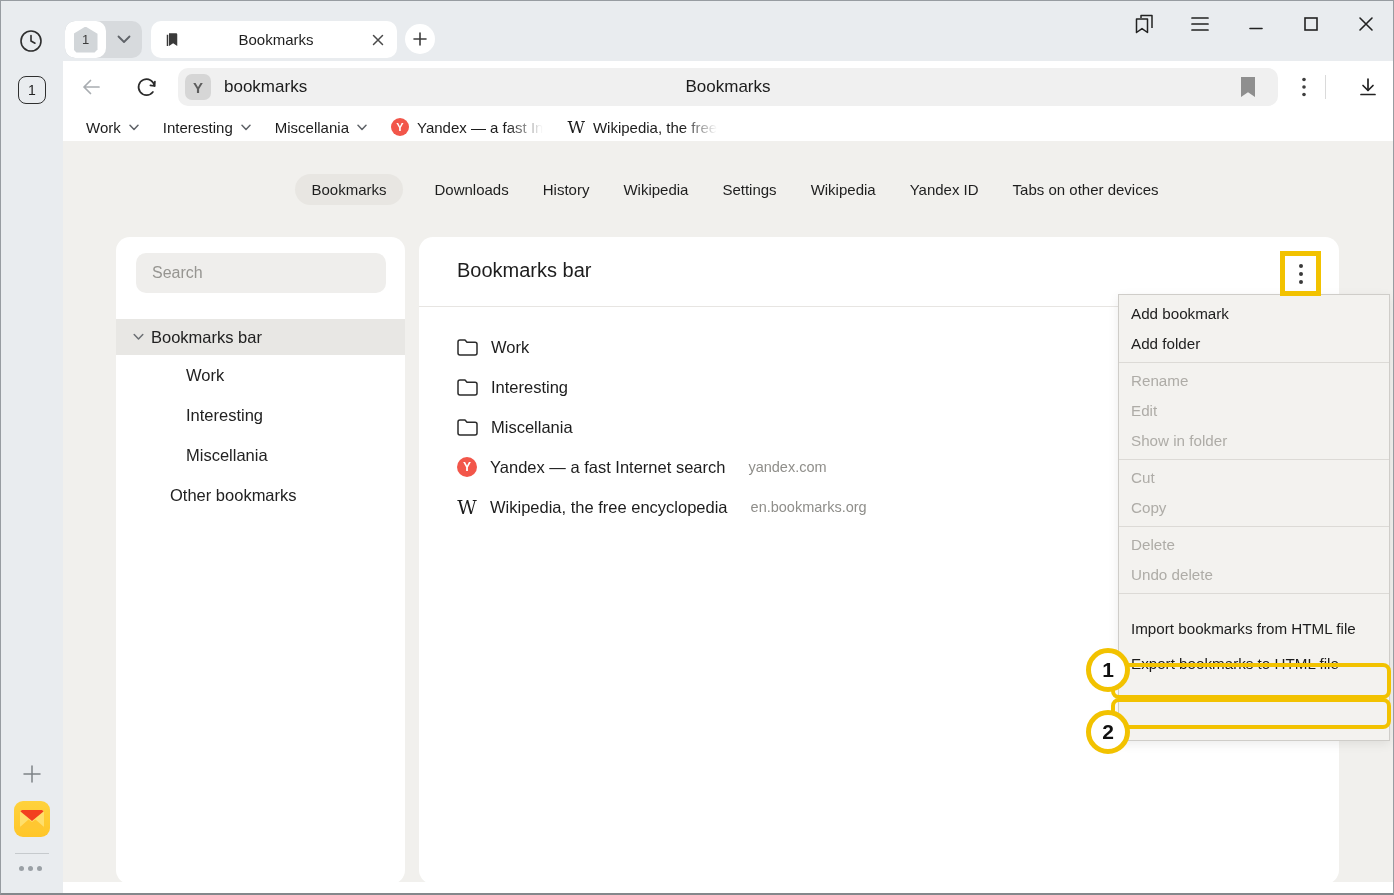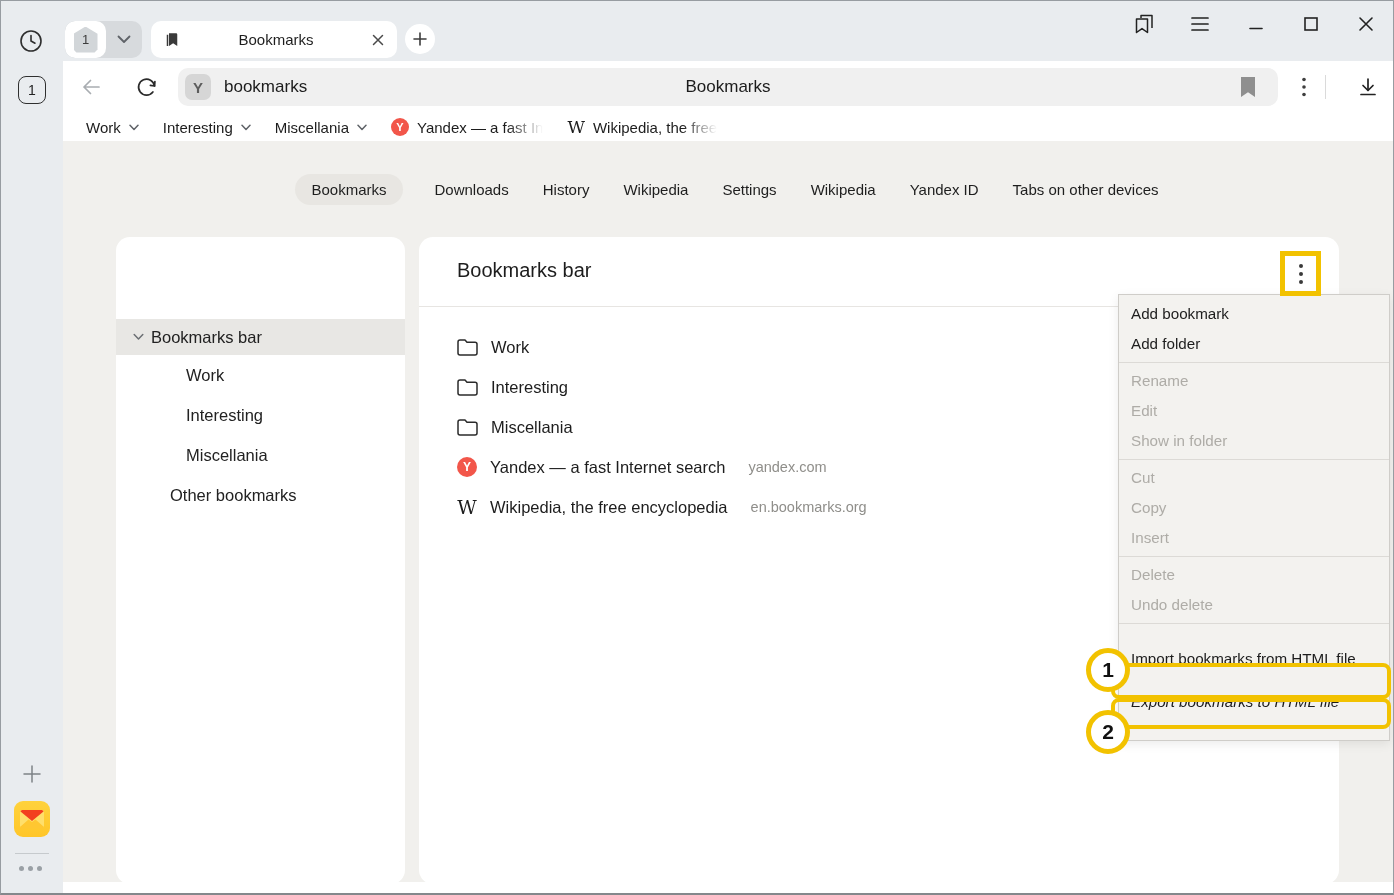--- a/index.html
+++ b/index.html
@@ -90,21 +90,21 @@
   .mp-row { height:40px; display:flex; align-items:center; gap:13px; font-size:16.5px; color:#1d1d1d; }
   .mp-url { color:#8f8e8a; font-size:14.5px; margin-left:10px; }
 
   
   .ctx-menu { position:absolute; left:1117px; top:293px; width:272px; height:447px; background:#f3f2ef;
               border:1px solid #cfcdc9; box-shadow:0 3px 10px rgba(0,0,0,0.08); padding-top:4px; z-index:5; }
   .menu-item { height:30px; line-height:30px; padding-left:12px; font-size:15.2px; color:#1d1d1d; white-space:nowrap; }
   .menu-item.disabled { color:#aeaca7; }
   .menu-sep { height:1px; background:#dcdad6; margin:3px 0; }
   .mi-import { margin-top:20px; }
-  .mi-export { margin-top:13px;font-style:italic; }
+  .mi-export { margin-top:5px; }
 
   
   .ann { position:absolute; z-index:9; border:4px solid #f2c200; }
   .ann-dots { left:1279px; top:250px; width:41px; height:45px; border-width:5px; background:transparent; }
   .ann-box1 { left:1110px; top:662px; width:280px; height:36px; border-radius:8px; }
   .ann-box2 { left:1110px; top:697px; width:280px; height:31px; border-radius:8px; }
   .ann-circle { position:absolute; z-index:10; width:44px; height:44px; border-radius:50%; background:#ffffff;
                 border:5px solid #f2c200; color:#111; font-size:21px; font-weight:bold;
                 display:flex; align-items:center; justify-content:center; }
   .ann-c1 { left:1085px; top:647px; }
@@ -318,20 +318,21 @@
       <span class="nav-tab">Downloads</span>
       <span class="nav-tab">History</span>
       <span class="nav-tab">Wikipedia</span>
       <span class="nav-tab">Settings</span>
       <span class="nav-tab">Wikipedia</span>
       <span class="nav-tab">Yandex ID</span>
       <span class="nav-tab">Tabs on other devices</span>
     </div>
 
     <div class="panel left-panel">
+      <input class="search-box" type="text" placeholder="Search" style="">
       <div class="tree">
         <div class="tree-row root selected">
           <span>
             <svg width="11" height="8" viewBox="0 0 11 8">
                 <path d="M1.2 1.5 5.5 6 9.8 1.5" fill="none" stroke="#6b6f73" stroke-width="1.5" stroke-linecap="round" stroke-linejoin="round"></path>
               </svg>
           </span>
           <span>Bookmarks bar</span>
         </div>
         <div class="tree-row child">
@@ -400,21 +401,20 @@
   <div class="ctx-menu">
     <div class="menu-item">Add bookmark</div>
     <div class="menu-item">Add folder</div>
     <div class="menu-sep"></div>
     <div class="menu-item disabled">Rename</div>
     <div class="menu-item disabled">Edit</div>
     <div class="menu-item disabled">Show in folder</div>
     <div class="menu-sep"></div>
     <div class="menu-item disabled">Cut</div>
     <div class="menu-item disabled">Copy</div>
-    <div class="menu-item disabled">Insert</div>
     <div class="menu-sep"></div>
     <div class="menu-item disabled">Delete</div>
     <div class="menu-item disabled">Undo delete</div>
     <div class="menu-sep"></div>
     <div class="menu-item mi-import">Import bookmarks from HTML file</div>
     <div class="menu-item mi-export">Export bookmarks to HTML file</div>
   </div>
 
   <div class="ann ann-dots"></div>
   <div class="ann ann-box1"></div>

